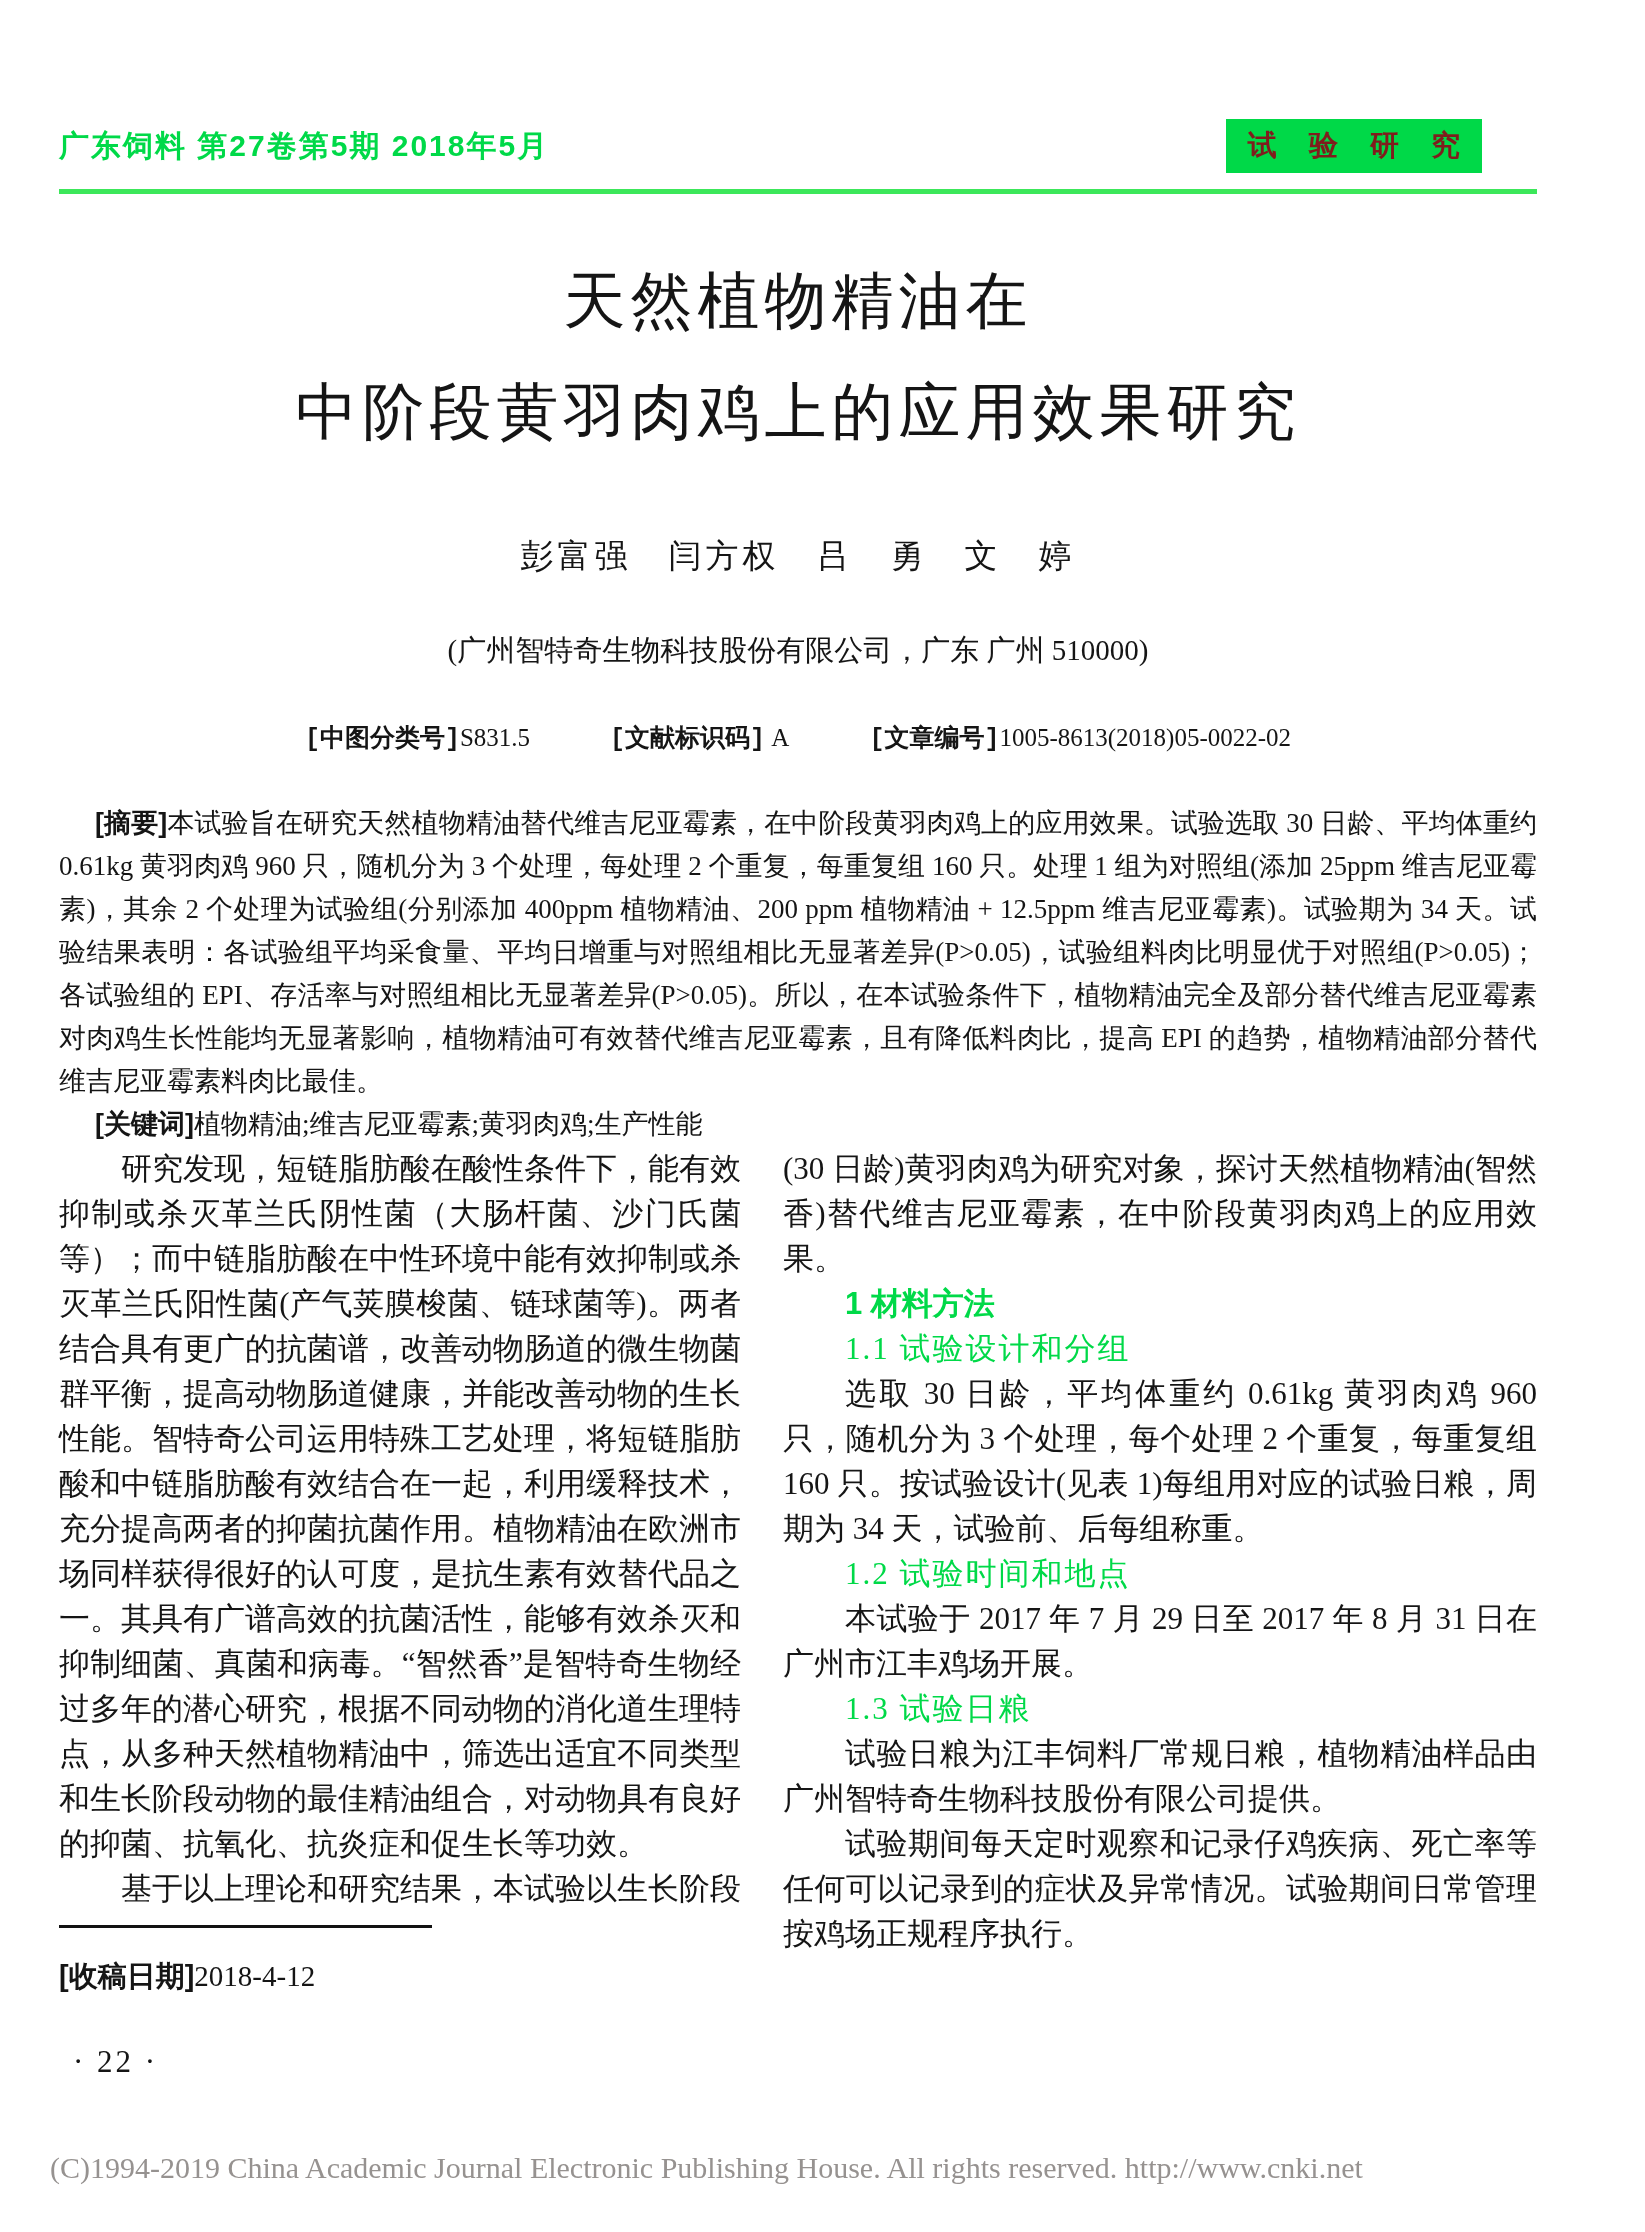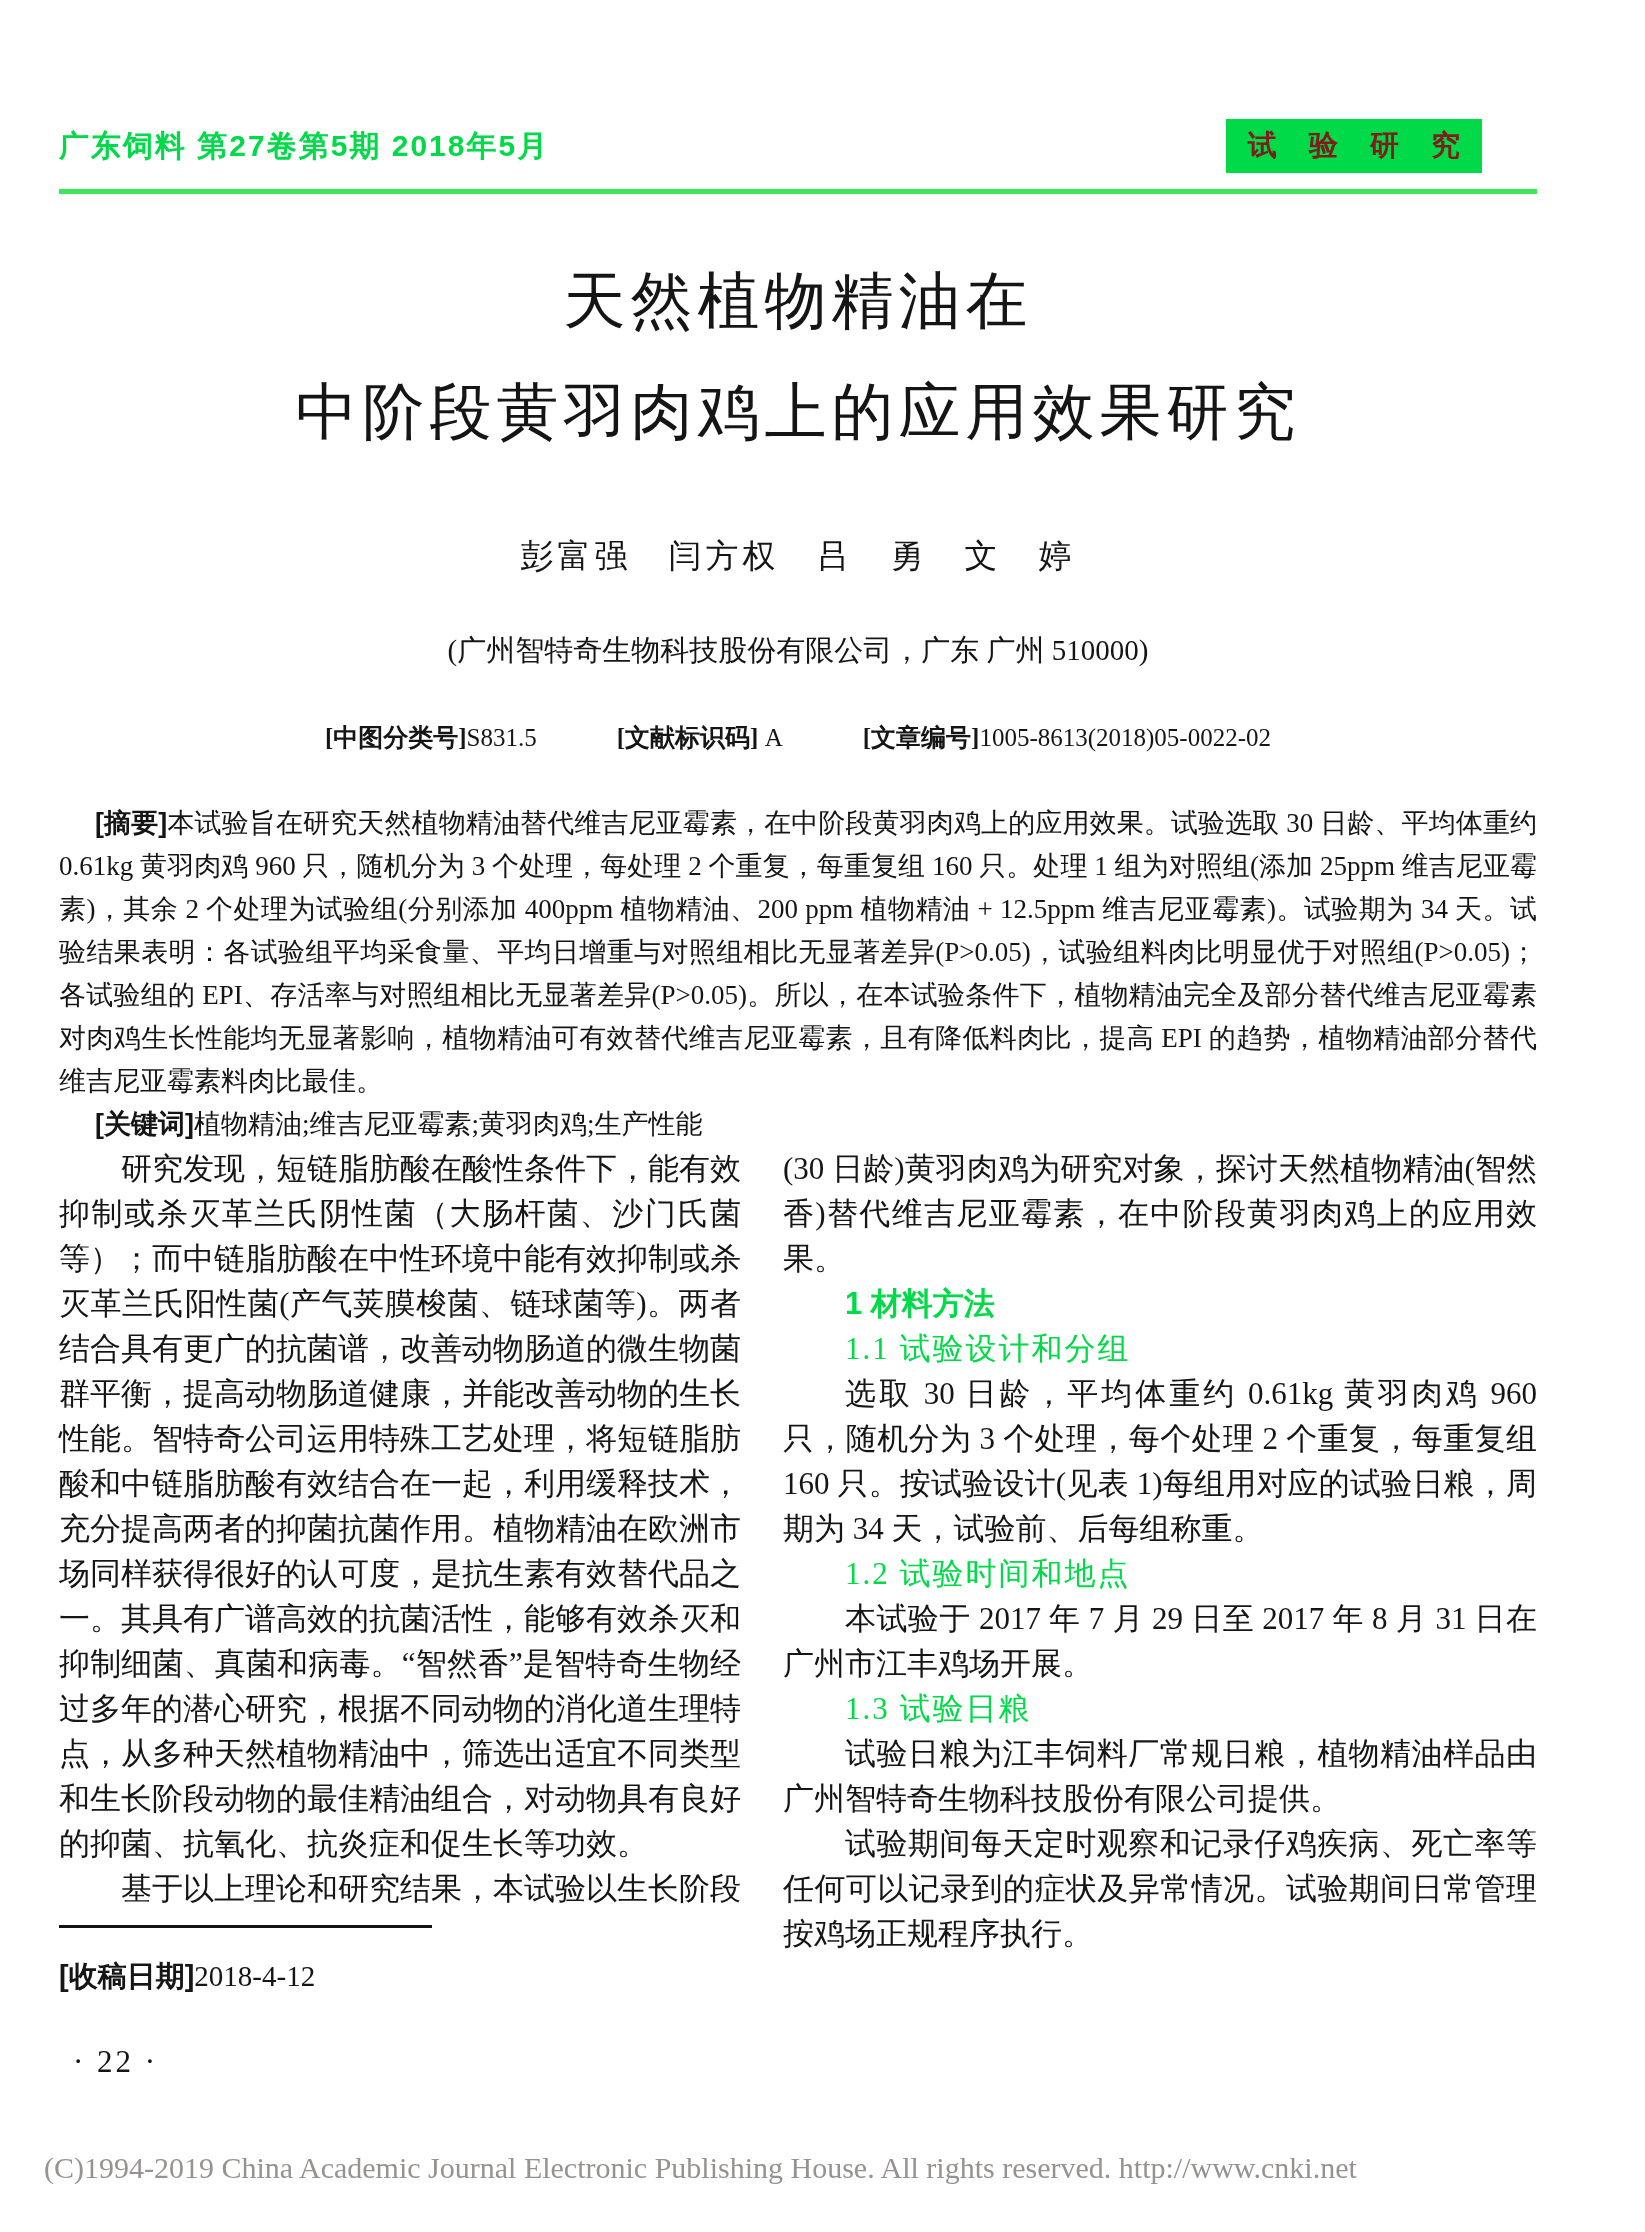--- a/index.html
+++ b/index.html
@@ -40,21 +40,21 @@
   .authors {
     margin-top:66px; text-align:center;
     font-size:33px; letter-spacing:4px;
   }
   .affiliation { margin-top:52px; text-align:center; font-size:29px; }
 
   .meta-row {
     margin-top:50px; display:flex; justify-content:center; gap:80px;
     font-size:25px;
   }
-  .meta-item b { font-family:Liberation Serif, serif; font-weight:bold; }
+  .meta-item b { font-family:Liberation Mono, monospace; font-weight:bold; }
 
   
   .abstract {
     margin-top:48px; font-size:27px; line-height:43px;
     text-align:justify; text-indent:36px;
   }
   .abstract b, .keywords b, .footnote b {
     font-family:"Liberation Sans","DejaVu Sans",sans-serif; font-weight:bold;
   }
   .keywords { font-size:27px; line-height:43px; text-indent:36px; }
@@ -77,21 +77,21 @@
   .sec-h2 {
     color:var(--green); font-size:31px; line-height:45px;
     margin-left:62px; text-align:left; letter-spacing:2px;
   }
 
   .footnote-rule { margin-top:14px; width:373px; height:3px; background:#111111; }
   .footnote { margin-top:26px; font-size:29px; }
   .page-number { margin-top:40px; margin-left:14px; font-size:31px; letter-spacing:3px; }
 
   .copyright {
-    position:absolute; left:44px; bottom:48px;
+    position:absolute; left:50px; bottom:48px;
     font-size:30px; color:var(--gray);
     font-family:"Liberation Serif","DejaVu Serif",serif;
     white-space:nowrap;
   }
 </style>
 </head>
 <body>
 
 <div class="page">
   <div class="content">

